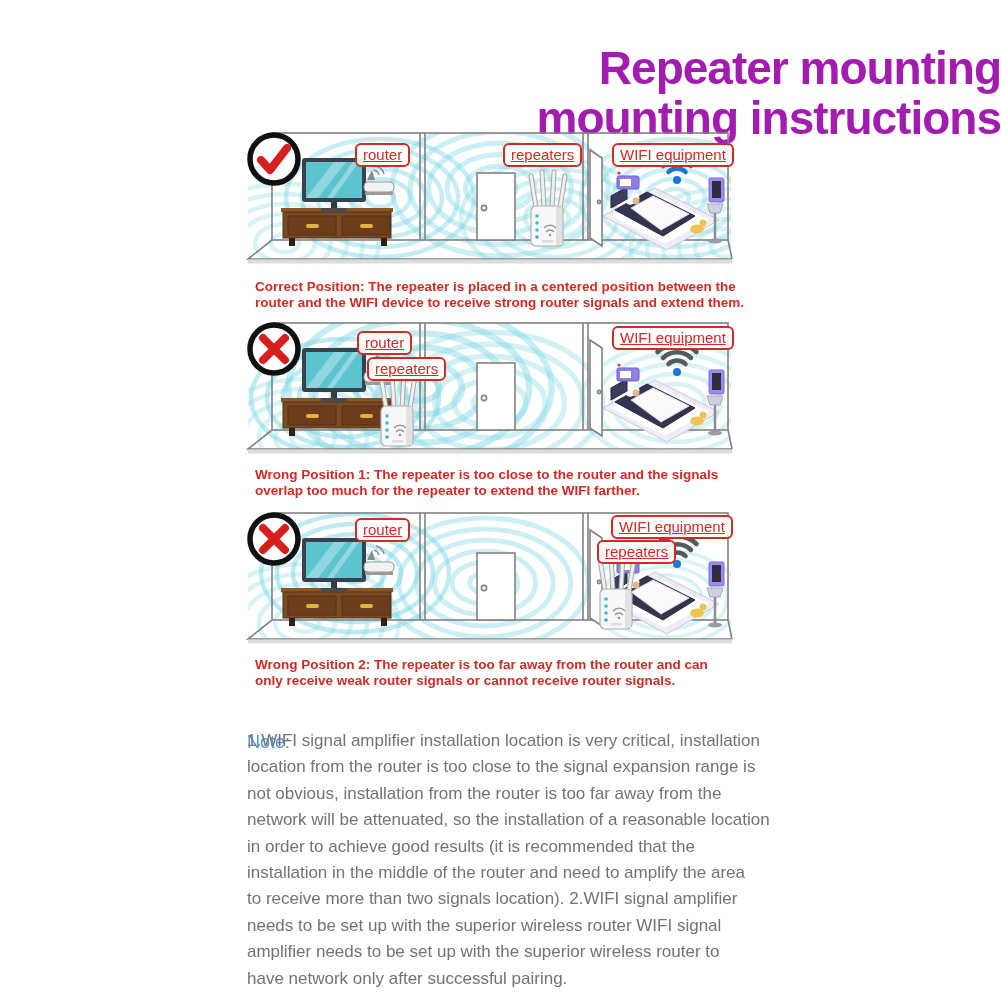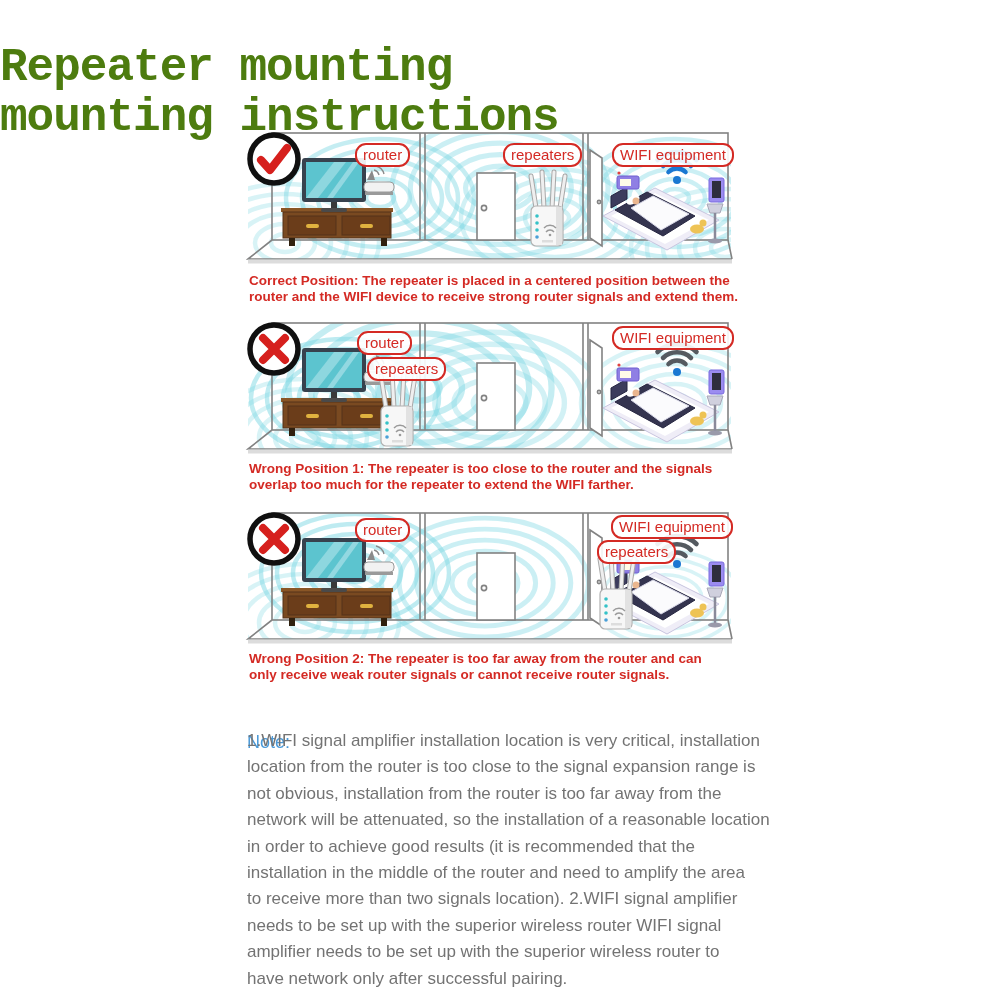--- a/index.html
+++ b/index.html
@@ -1,26 +1,26 @@
 <!DOCTYPE html>
 <html><head>
 <meta charset="utf-8">
 <style>
   html,body{margin:0;padding:0;background:#ffffff;}
   .page{position:relative;width:1001px;height:1001px;background:#fff;overflow:hidden;
         font-family:"Liberation Sans",sans-serif;}
-  .title{position:absolute;top:12px;left:0;width:100%;text-align:left;
-         font-size:46px;font-weight:bold;color:#4d7c0f;line-height:50px;letter-spacing:-1px;font-family:Liberation Mono, monospace;}
+  .title{position:absolute;top:12px;left:0;width:100%;text-align:right;
+         font-size:46px;font-weight:bold;color:#a21caf;line-height:50px;letter-spacing:-1px;}
   .fig{position:absolute;left:245px;width:492px;height:142px;}
   .diagram{position:absolute;left:0;top:2px;}
   .mark{position:absolute;left:-2px;top:2px;width:62px;height:62px;}
   .label{position:absolute;border:2px solid #d42a24;color:#d42a24;
-         background:rgba(255,255,255,.9);border-radius:11px;font-size:15px;
-         padding:0 6px;line-height:20px;white-space:nowrap;}
-  .caption{position:absolute;left:247px;width:520px;margin:2px;color:#d42a24;
+         background:rgba(255,255,255,.9);border-radius:6px;font-size:15px;
+         padding:0 6px;line-height:20px;white-space:nowrap;text-decoration:underline;}
+  .caption{position:absolute;left:247px;width:520px;margin:8px;color:#d42a24;
            font-weight:bold;font-size:13.5px;line-height:16px;white-space:pre-line;}
   .note-heading{position:absolute;left:247px;top:732px;margin:0;color:#4a99d8;
                 font-size:18px;font-weight:normal;}
   .note-body{position:absolute;left:247px;top:728px;width:530px;margin:0;color:#737373;
              font-size:17px;line-height:26.4px;white-space:pre-line;font-weight:normal;}
   .arcs-blue{color:#1a78d2;}
   .arcs-gray{color:#555a60;}
   .rip{color:#7fd9e4;}
 </style>
 </head>

